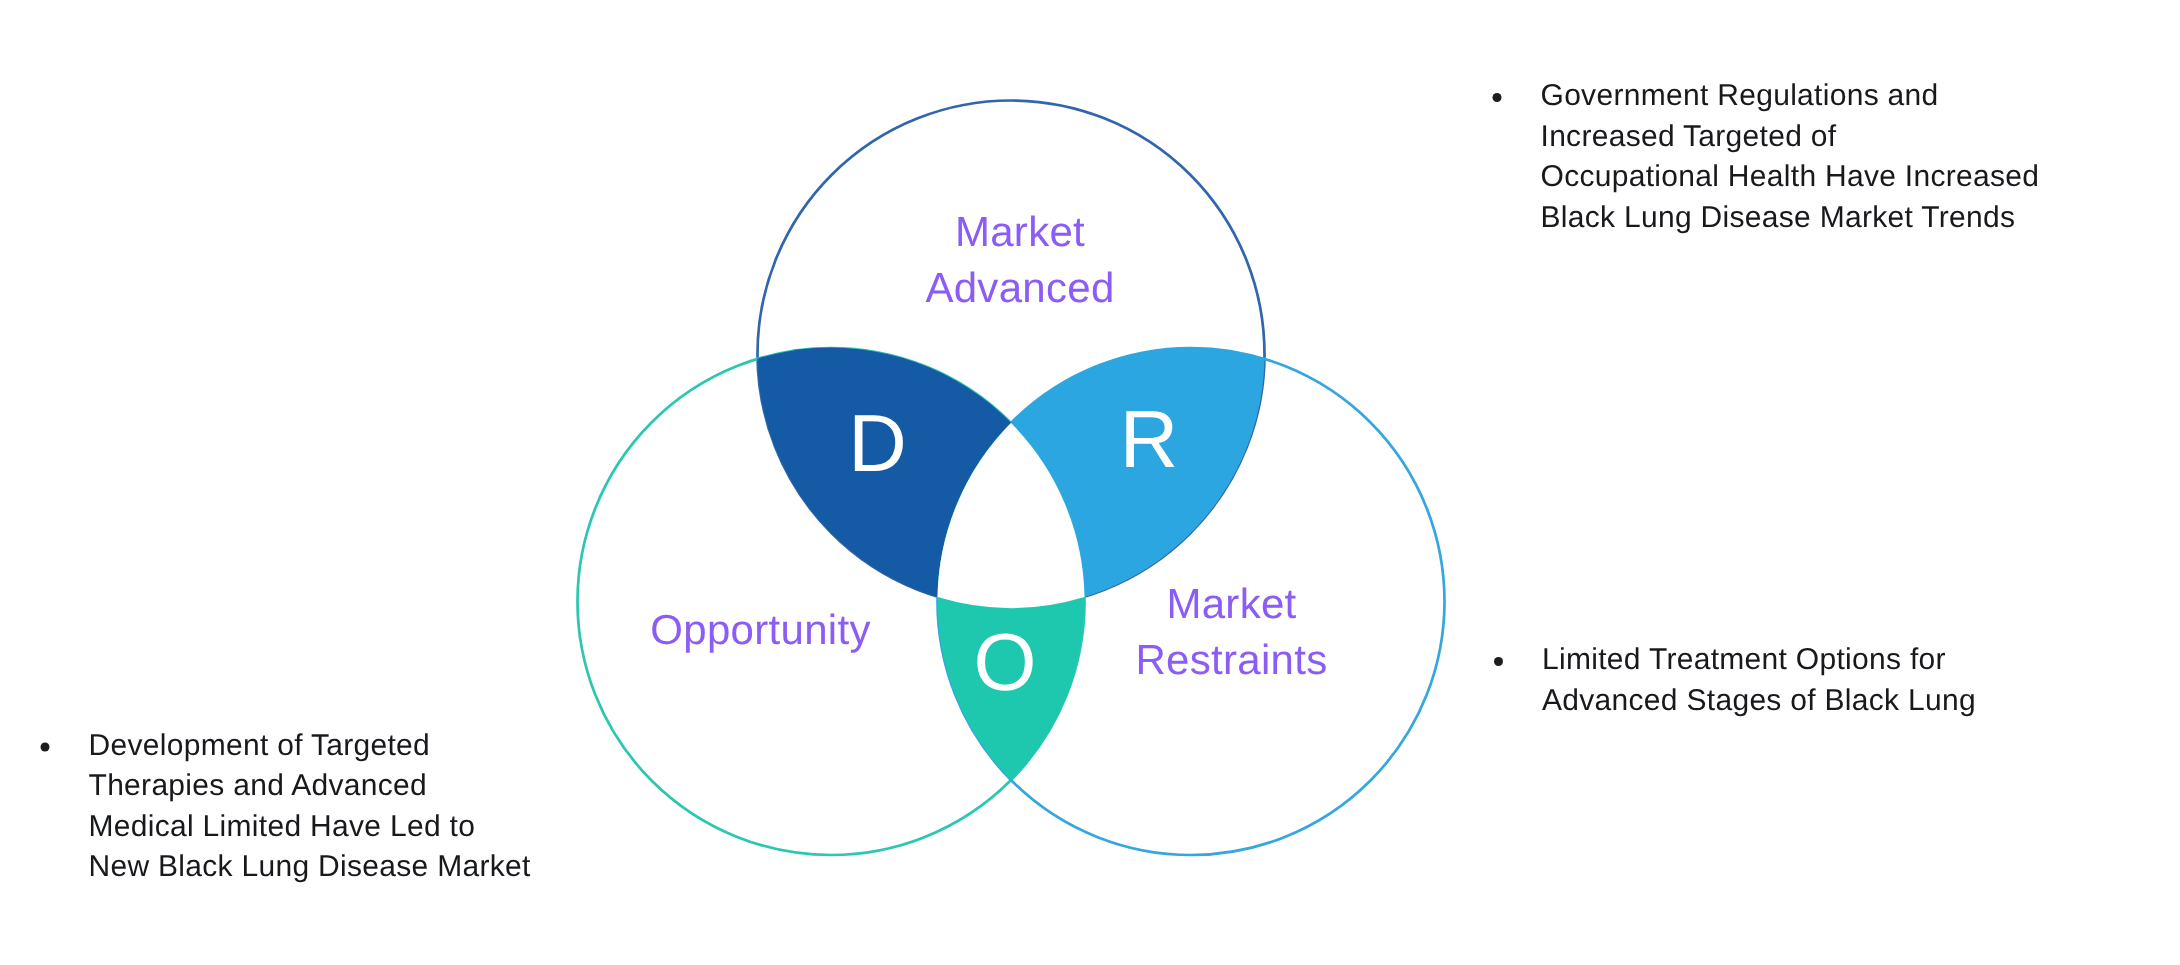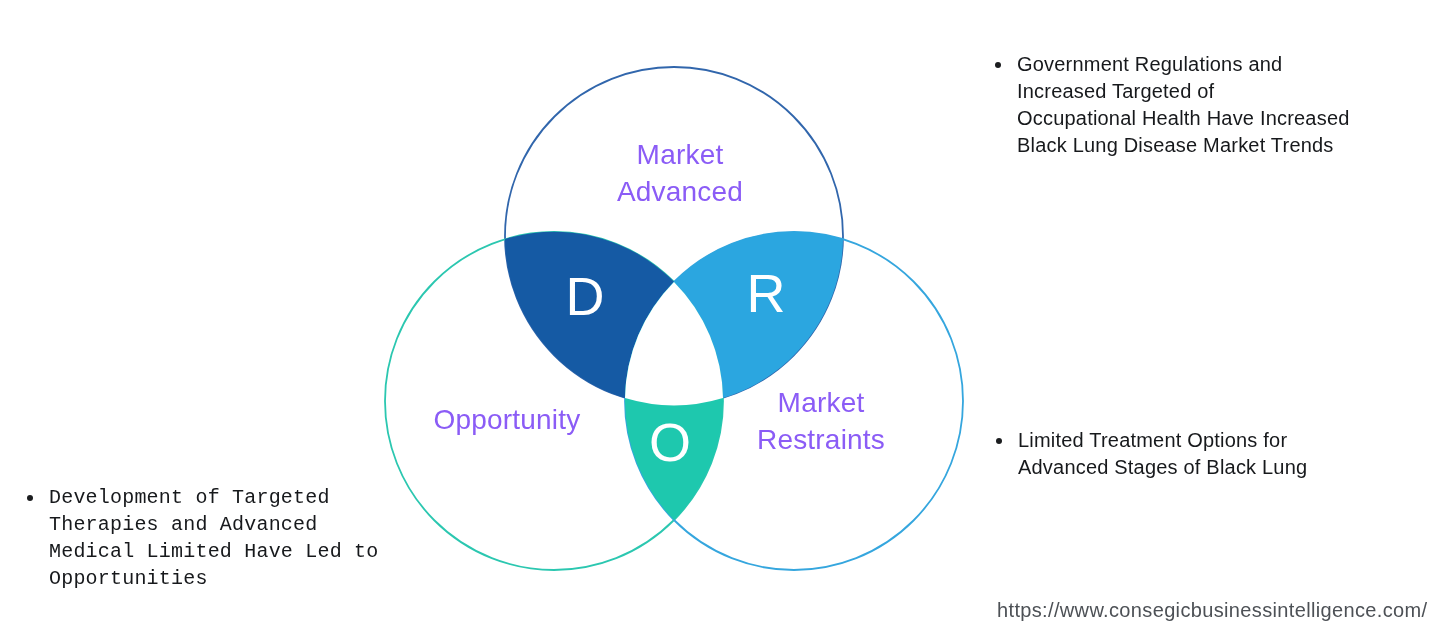--- a/index.html
+++ b/index.html
@@ -33,21 +33,21 @@
     color: #ffffff;
     font-size: 54px;
     font-weight: 400;
     line-height: 1;
   }
 
   
   .note {
     position: absolute;
     display: flex;
-    gap: 16px;
+    gap: 26px;
     align-items: flex-start;
   }
   .note .dot {
     flex: 0 0 auto;
     width: 6px;
     height: 6px;
     border-radius: 50%;
     background: #1b1d1f;
     margin-top: 11px;
   }
@@ -115,25 +115,24 @@
   </div>
 
   <div class="note" style="left:996px; top:427px;justify-content:center;">
     <span class="dot"></span>
     <div class="note-lines">
       <div class="note-line">Limited Treatment Options for</div>
       <div class="note-line">Advanced Stages of Black Lung</div>
     </div>
   </div>
 
-  <div class="note" style="left:27px; top:484px;font-family:Liberation Mono, monospace;">
+  <div class="note" style="left:27px; top:484px;">
     <span class="dot"></span>
     <div class="note-lines">
       <div class="note-line">Development of Targeted</div>
       <div class="note-line">Therapies and Advanced</div>
       <div class="note-line">Medical Limited Have Led to</div>
-      <div class="note-line">Opportunities</div>
+      <div class="note-line">New Black Lung Disease Market</div>
     </div>
   </div>
 
-  <div class="footer-url">https://www.consegicbusinessintelligence.com/</div>
 
 </div>
 
 </body></html>

